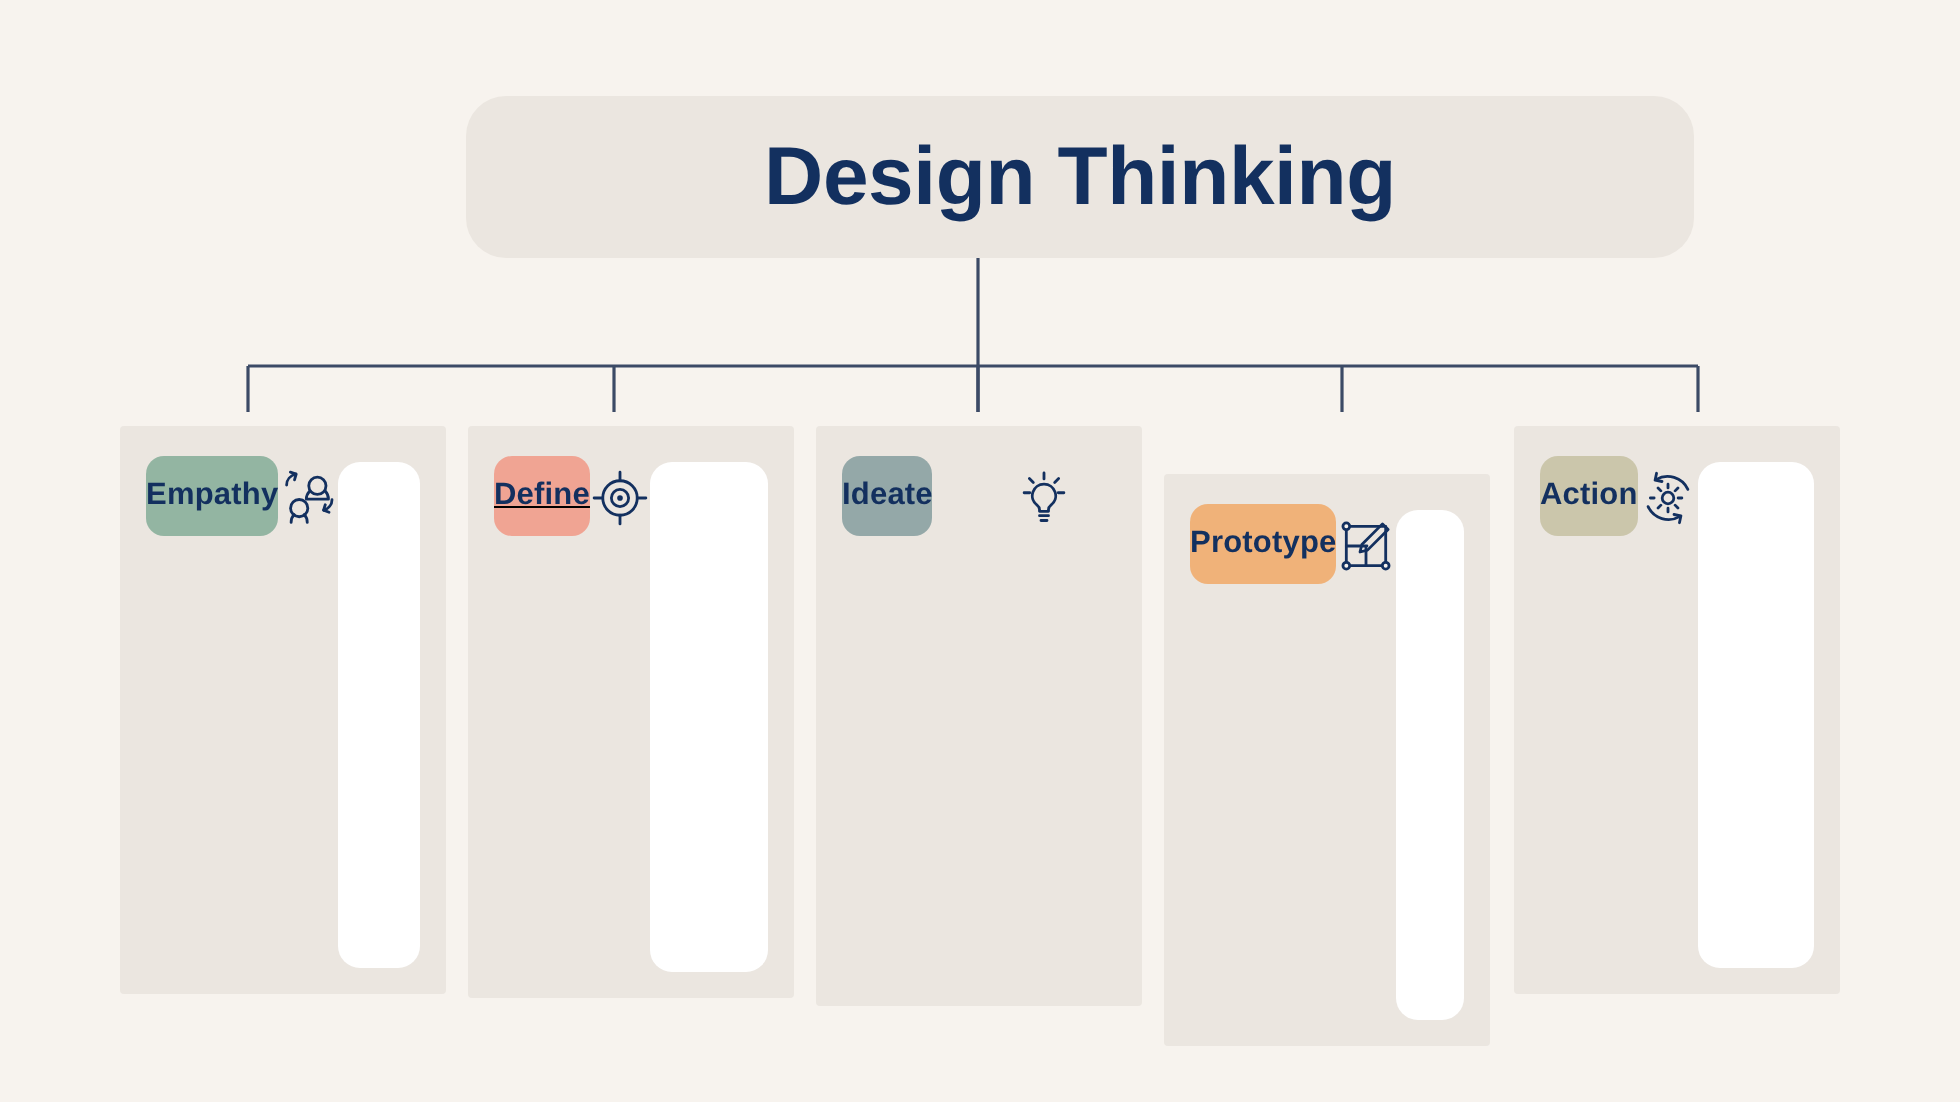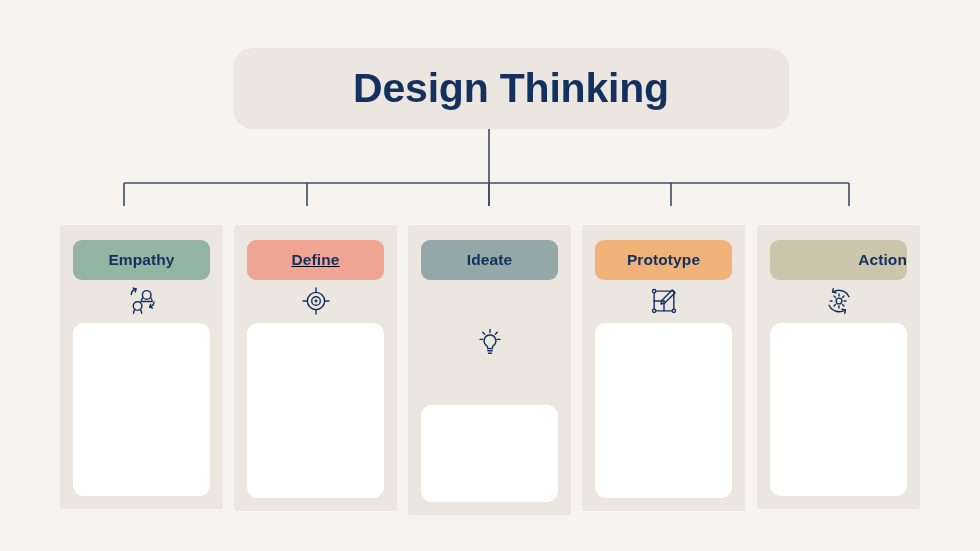--- a/index.html
+++ b/index.html
@@ -18,21 +18,21 @@
     width: 980px;
     height: 551px;
     background: #f7f3ee;
   }
 
   
   #title-box {
     position: absolute;
     left: 233px;
     top: 48px;
-    width: 556px;
+    width: 614px;
     height: 81px;
     background: #ebe6e0;
     border-radius: 20px;
     display: flex;
     align-items: center;
     justify-content: center;
   }
   #title-text {
     font-size: 41px;
     font-weight: 700;
@@ -55,28 +55,28 @@
   
   #cards {
     position: absolute;
     left: 0;
     top: 213px;
     width: 980px;
     height: 300px;
   }
   .card {
     position: absolute;
-    top: 12px;
+    top: 0;
     width: 163px;
     background: #ebe6e0;
     border-radius: 2px;
     box-sizing: border-box;
     padding: 15px 13px 13px 13px;
     display: flex;
-    flex-direction: column;
+    flex-direction: row;
     align-items: stretch;
   }
   .card-header {
     height: 40px;
     border-radius: 9px;
     display: flex;
     align-items: center;
     justify-content: center;
   }
   .card-header-label {
@@ -170,21 +170,21 @@
           <svg width="30" height="30" viewBox="0 0 32 32">
             <g stroke="#13305f" fill="none" stroke-width="1.5" stroke-linecap="round" stroke-linejoin="round">
               <path d="M16 8.6a6.2 6.2 0 0 0-3.7 11.2c.8.6 1.3 1.5 1.3 2.5v.8h4.8v-.8c0-1 .5-1.9 1.3-2.5A6.2 6.2 0 0 0 16 8.6z"></path>
               <path d="M13.6 25.4h4.8M14.4 28h3.2"></path>
               <path d="M16 2.6v3.2M5.4 13.2h3M23.6 13.2h3M8.2 5.6l2.1 2.1M23.8 5.6l-2.1 2.1"></path>
             </g>
           </svg>
         </div>
         <div class="card-body"></div>
       </div>
-      <div class="card" style="left:582px;height:286px;">
+      <div class="card" style="left:582px;height:286px;margin-top:24px;">
         <div class="card-header" style="background:#f0b279;">
           <span class="card-header-label">Prototype</span>
         </div>
         <div class="card-icon">
           <svg width="30" height="30" viewBox="0 0 32 32">
             <g stroke="#13305f" fill="none" stroke-width="1.5" stroke-linecap="round" stroke-linejoin="round">
               <path d="M5.5 5.5h21v21h-21z"></path>
               <path d="M5.5 16h11M16 16v10.5"></path>
               <path d="M24.8 4.2 27.8 7.2 16.8 18.2l-4 1 1-4z"></path>
               <circle cx="5.5" cy="5.5" r="1.8" fill="#f7f3ee"></circle>

